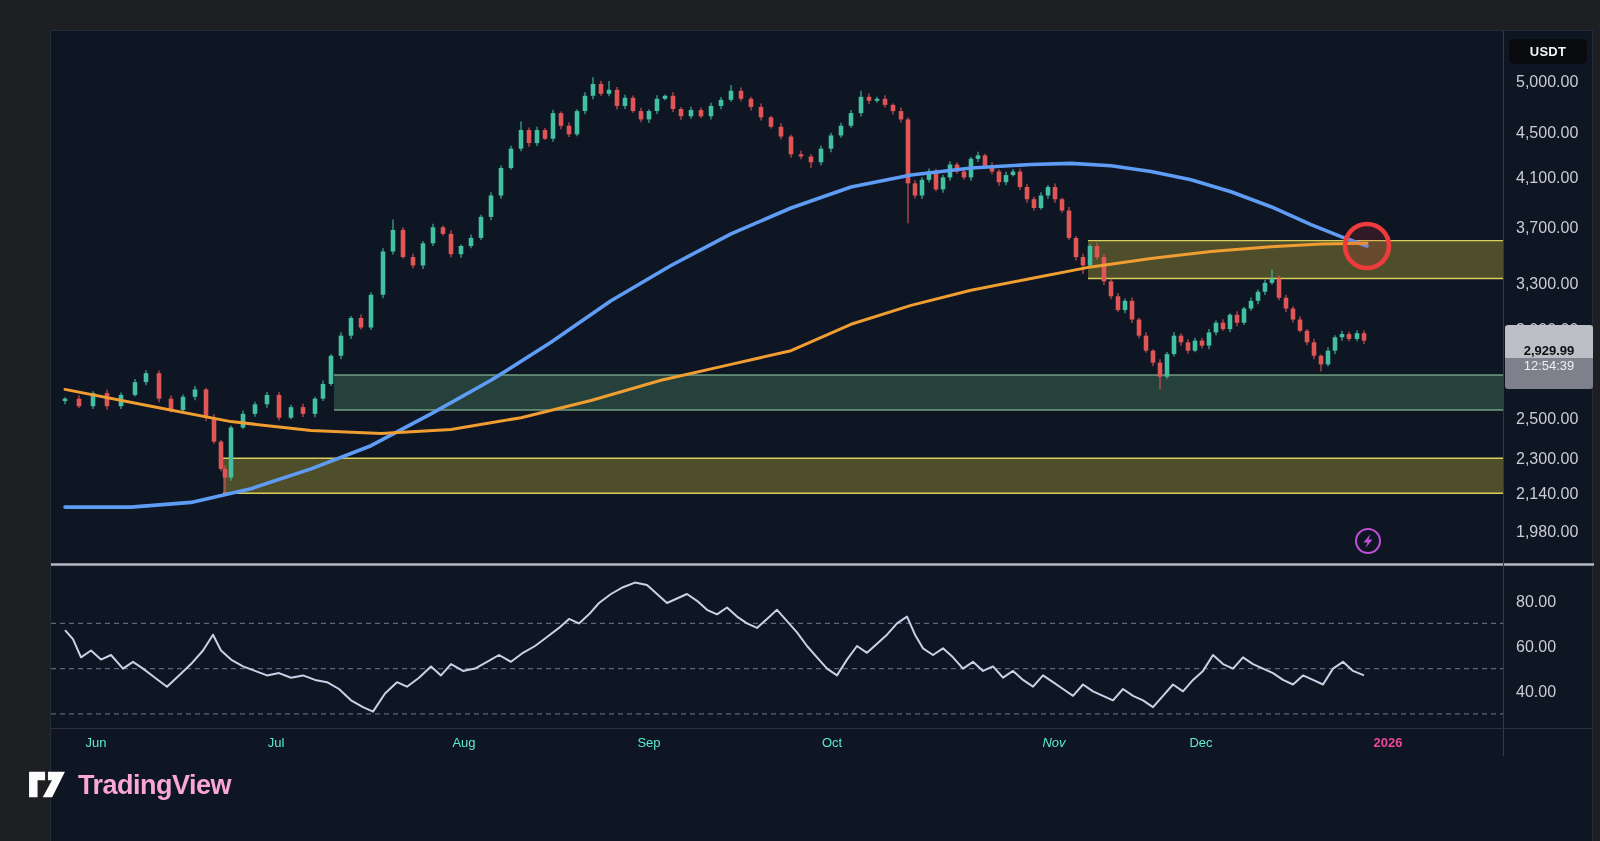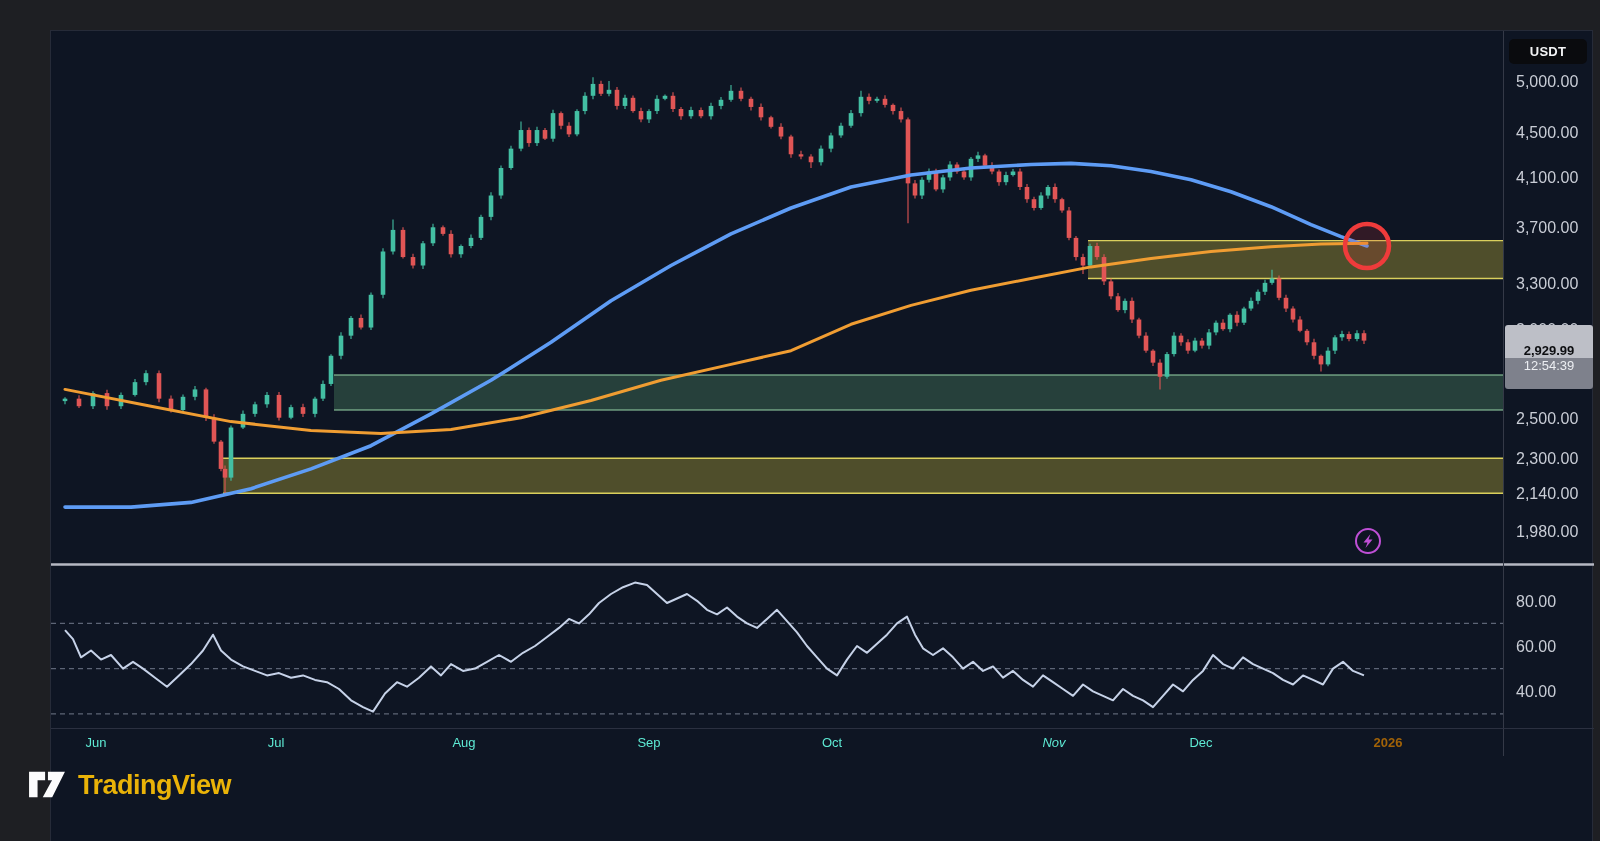--- a/index.html
+++ b/index.html
@@ -11,23 +11,23 @@
   .axis-tick{position:absolute;left:12px;font-size:16px;color:#c9cdd6;white-space:nowrap;}
   #price-axis{position:absolute;left:1452px;top:0;width:91px;height:725px;border-left:1px solid #343947;box-sizing:border-box;}
   #usdt-badge{position:absolute;left:5px;top:8px;width:78px;height:25px;background:#0a0b0e;border-radius:5px;
     color:#f2f3f5;font-size:13px;font-weight:700;text-align:center;line-height:25px;letter-spacing:.3px;}
   #price-label{position:absolute;left:1px;width:88px;border-radius:3px;overflow:hidden;font-size:13px;text-align:center;}
   #price-label .pl-price{background:#bdbfc7;color:#0d0e11;font-weight:700;padding:18px 0 0;line-height:15px;}
   #price-label .pl-count{background:#7e828a;}
   #price-label .pl-count{background:#7e818c;color:#eceef2;line-height:15px;padding-bottom:16px;}
   #time-axis{position:absolute;left:0;top:697px;width:1543px;height:28px;border-top:1px solid #2b3040;box-sizing:border-box;}
   .month-label{position:absolute;top:6px;transform:translateX(-50%);font-size:13px;color:#5eead4;}
-  .month-label.year{color:#a16207;font-weight:700;}
+  .month-label.year{color:#ec4899;font-weight:700;}
   #footer{position:absolute;left:28px;top:768px;display:flex;align-items:center;gap:12px;}
-  #tv-wordmark{color:#eab308;font-size:27px;font-weight:700;letter-spacing:-0.5px;text-align:right;}
+  #tv-wordmark{color:#f9a8d4;font-size:27px;font-weight:700;letter-spacing:-0.5px;text-align:right;}
 </style>
 </head>
 <body>
 
 <div id="stage">
 
 
   <div id="widget">
     <svg id="chart-svg" width="1543" height="725" viewBox="0 0 1543 725">
         <defs>

